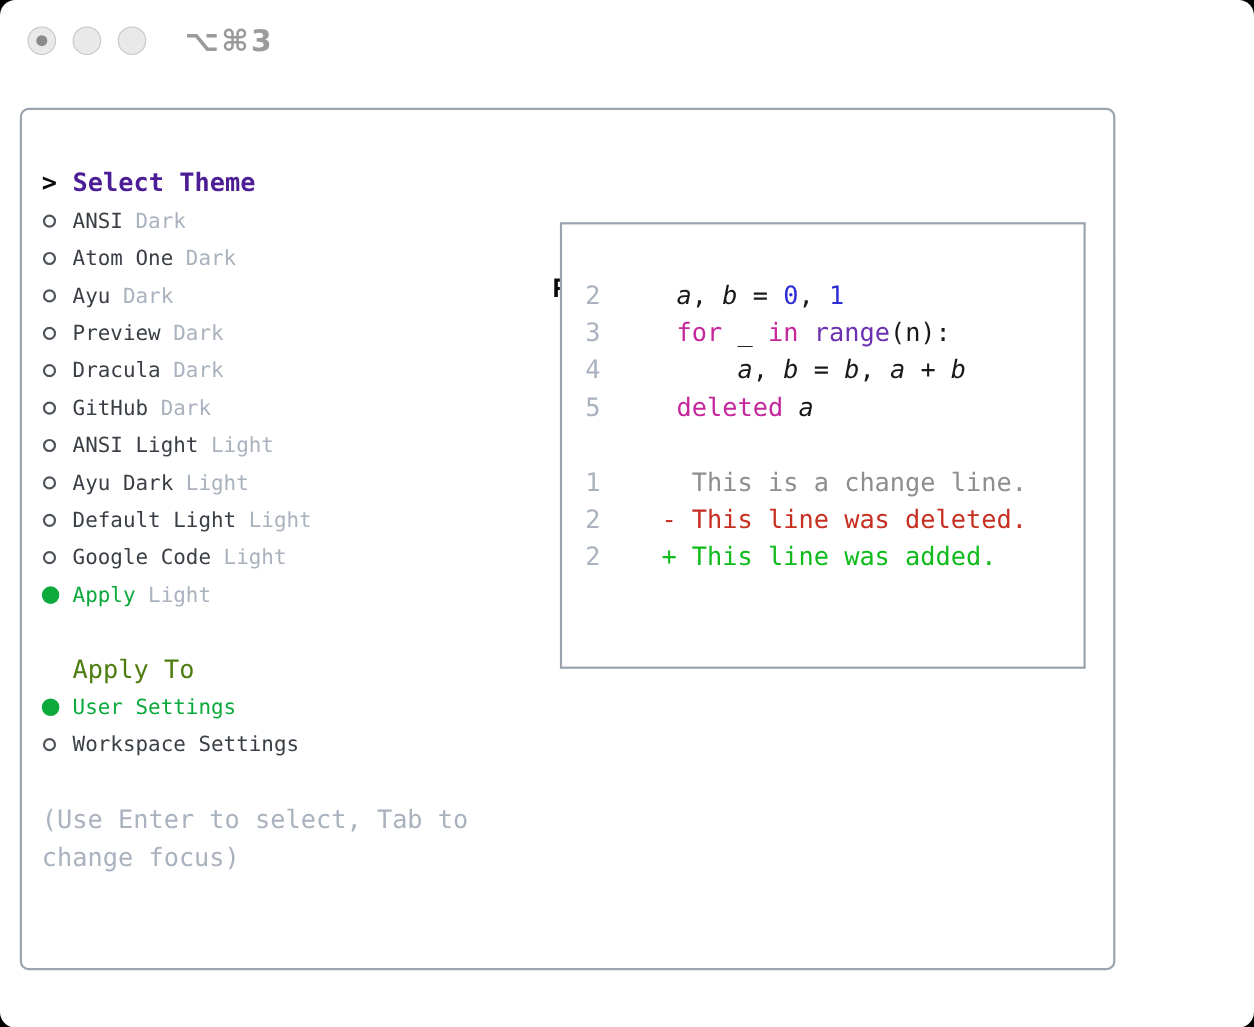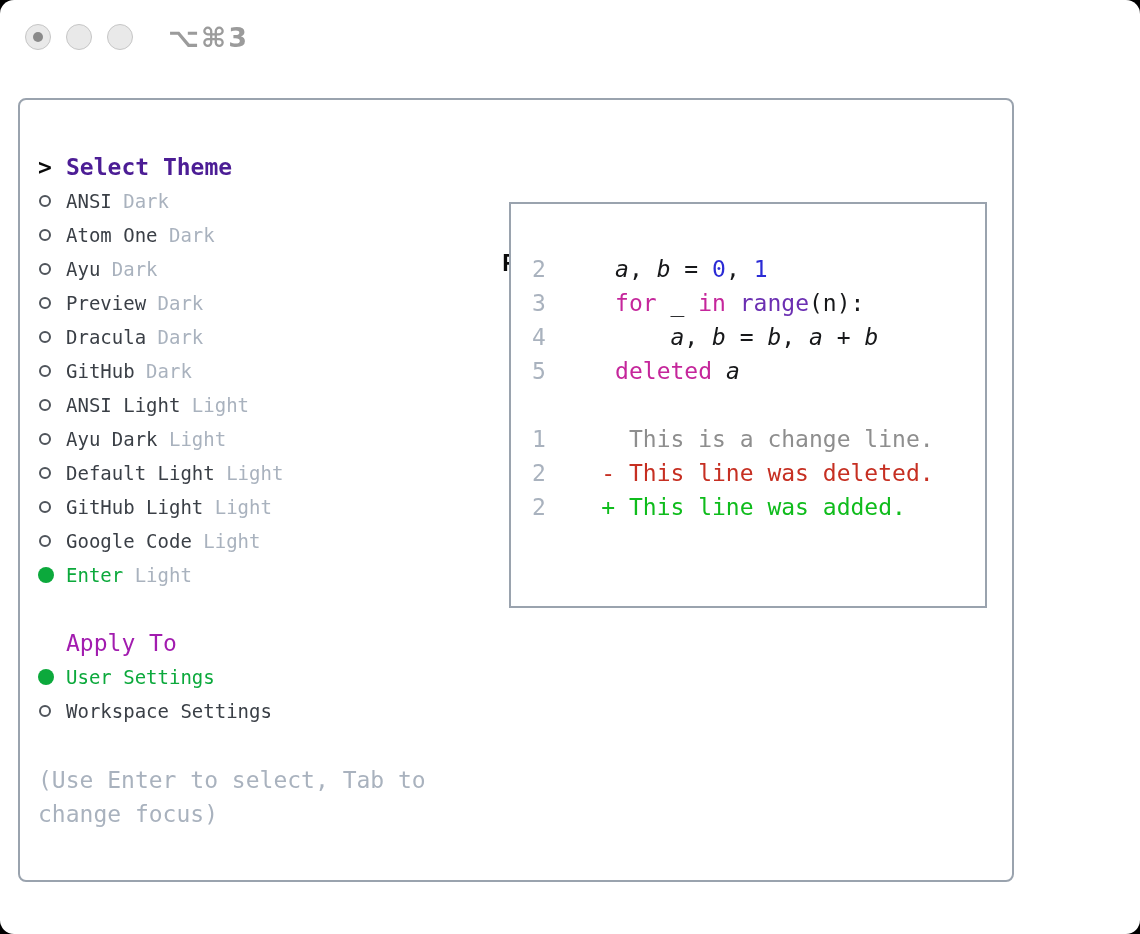--- a/index.html
+++ b/index.html
@@ -56,21 +56,21 @@
     border: 2px solid var(--circle); margin-left: 1px;
   }
   .circle.filled {
     width: 16px; height: 16px; border: none;
     background: var(--green); margin-left: 0;
   }
   .hdr-text { font-size: 23px; font-weight: bold; color: #4c1d95; }
   .item-label { font-size: 19px; color: var(--item); }
   .item-label .variant { color: var(--muted); }
   .item-label.selected { color: var(--green); }
-  .apply-hdr { font-size: 23px; color: #a21caf; }
+  .apply-hdr { font-size: 23px; color: #4d7c0f; }
   .hint {
     margin-top: 1px; width: 425px;
     font-size: 23px; line-height: 34px; color: var(--muted);
   }
 
   
   .preview-header {
     position: absolute; left: 482px; top: 150px;
     font-size: 23px; font-weight: bold; color: #0a0a0a;
   }
@@ -124,23 +124,22 @@
       <div id="theme-rows">
           <div class="row"><span class="marker"><span class="circle"></span></span><span class="item-label"><span>ANSI</span><span class="variant"> Dark</span></span></div>
           <div class="row"><span class="marker"><span class="circle"></span></span><span class="item-label"><span>Atom One</span><span class="variant"> Dark</span></span></div>
           <div class="row"><span class="marker"><span class="circle"></span></span><span class="item-label"><span>Ayu</span><span class="variant"> Dark</span></span></div>
           <div class="row"><span class="marker"><span class="circle"></span></span><span class="item-label"><span>Preview</span><span class="variant"> Dark</span></span></div>
           <div class="row"><span class="marker"><span class="circle"></span></span><span class="item-label"><span>Dracula</span><span class="variant"> Dark</span></span></div>
           <div class="row"><span class="marker"><span class="circle"></span></span><span class="item-label"><span>GitHub</span><span class="variant"> Dark</span></span></div>
           <div class="row"><span class="marker"><span class="circle"></span></span><span class="item-label"><span>ANSI Light</span><span class="variant"> Light</span></span></div>
           <div class="row"><span class="marker"><span class="circle"></span></span><span class="item-label"><span>Ayu Dark</span><span class="variant"> Light</span></span></div>
           <div class="row"><span class="marker"><span class="circle"></span></span><span class="item-label"><span>Default Light</span><span class="variant"> Light</span></span></div>
-          <div class="row"><span class="marker"><span class="circle"></span></span><span class="item-label"><span>GitHub Light</span><span class="variant"> Light</span></span></div>
           <div class="row"><span class="marker"><span class="circle"></span></span><span class="item-label"><span>Google Code</span><span class="variant"> Light</span></span></div>
-          <div class="row"><span class="marker"><span class="circle filled"></span></span><span class="item-label selected"><span>Enter</span><span class="variant"> Light</span></span></div>
+          <div class="row"><span class="marker"><span class="circle filled"></span></span><span class="item-label selected"><span>Apply</span><span class="variant"> Light</span></span></div>
         </div>
       <div class="row spacer"></div>
       <div class="row">
         <span class="marker"></span>
         <span class="apply-hdr">Apply To</span>
       </div>
       <div id="apply-rows">
           <div class="row"><span class="marker"><span class="circle filled"></span></span><span class="item-label selected"><span>User Settings</span></span></div>
           <div class="row"><span class="marker"><span class="circle"></span></span><span class="item-label"><span>Workspace Settings</span></span></div>
         </div>

